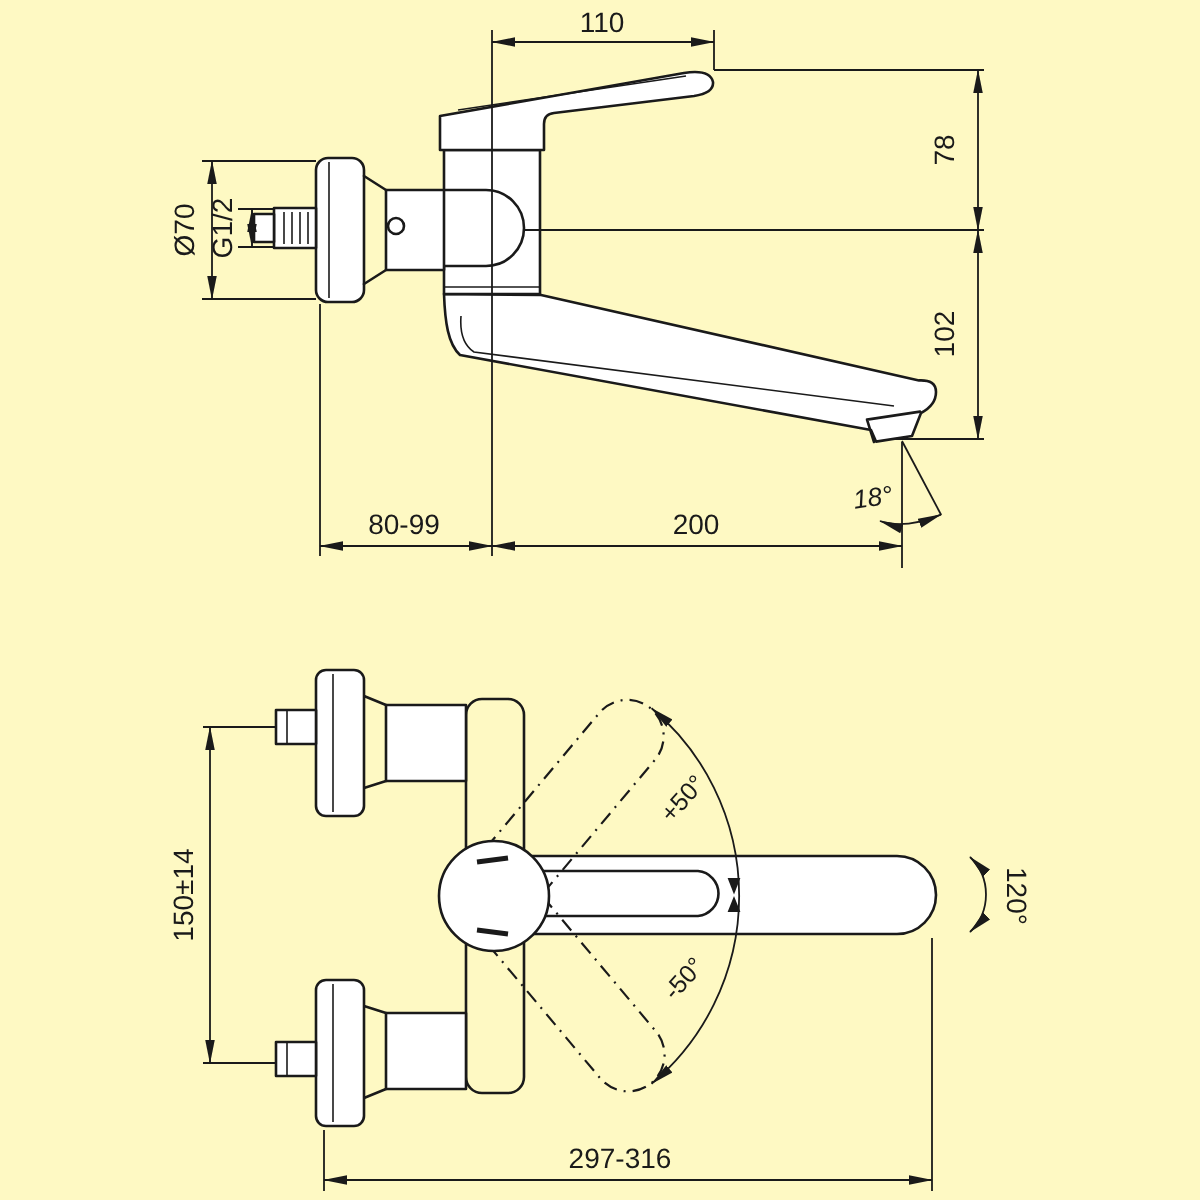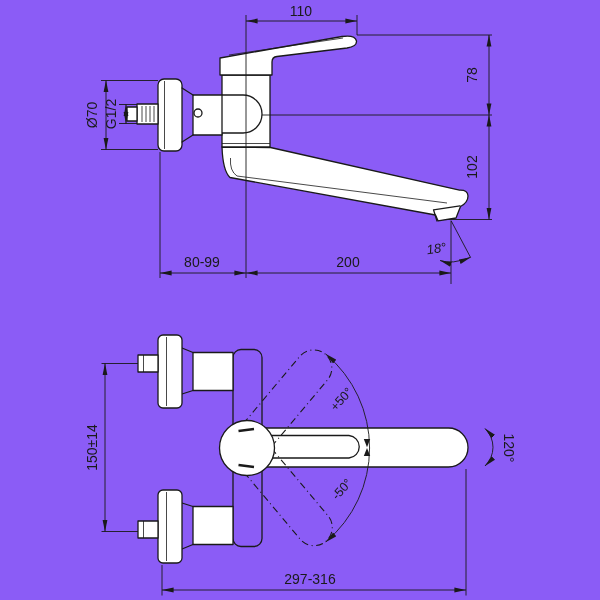--- a/index.html
+++ b/index.html
@@ -1,16 +1,16 @@
 <!DOCTYPE html>
 <html><head>
 <meta charset="utf-8">
 <style>
   html,body{margin:0;padding:0;background:#ffffff;}
-  .stage{width:600px;height:600px;background:#8b5cf6;position:relative;font-family:"Liberation Sans",sans-serif;}
+  .stage{width:600px;height:600px;background:#fef9c3;position:relative;font-family:"Liberation Sans",sans-serif;}
   svg{display:block;}
   .obj{stroke:#1a1a1a;stroke-width:1.3;fill:none;stroke-linejoin:round;stroke-linecap:round;}
   .objf{stroke:#1a1a1a;stroke-width:1.3;fill:#ffffff;stroke-linejoin:round;}
   .thin{stroke:#1a1a1a;stroke-width:0.8;fill:none;}
   .dim{stroke:#1a1a1a;stroke-width:0.9;fill:none;}
   .dashcap{stroke:#1a1a1a;stroke-width:1.1;fill:none;stroke-dasharray:7 3.5 1 3.5;}
   .lbl{font-family:"Liberation Sans",sans-serif;font-size:14px;fill:#1a1a1a;}
   .lbl-sm{font-family:"Liberation Sans",sans-serif;font-size:12.5px;fill:#1a1a1a;}
   .lbl-it{font-family:"Liberation Sans",sans-serif;font-size:13px;font-style:italic;fill:#1a1a1a;}
   text{user-select:none;}

